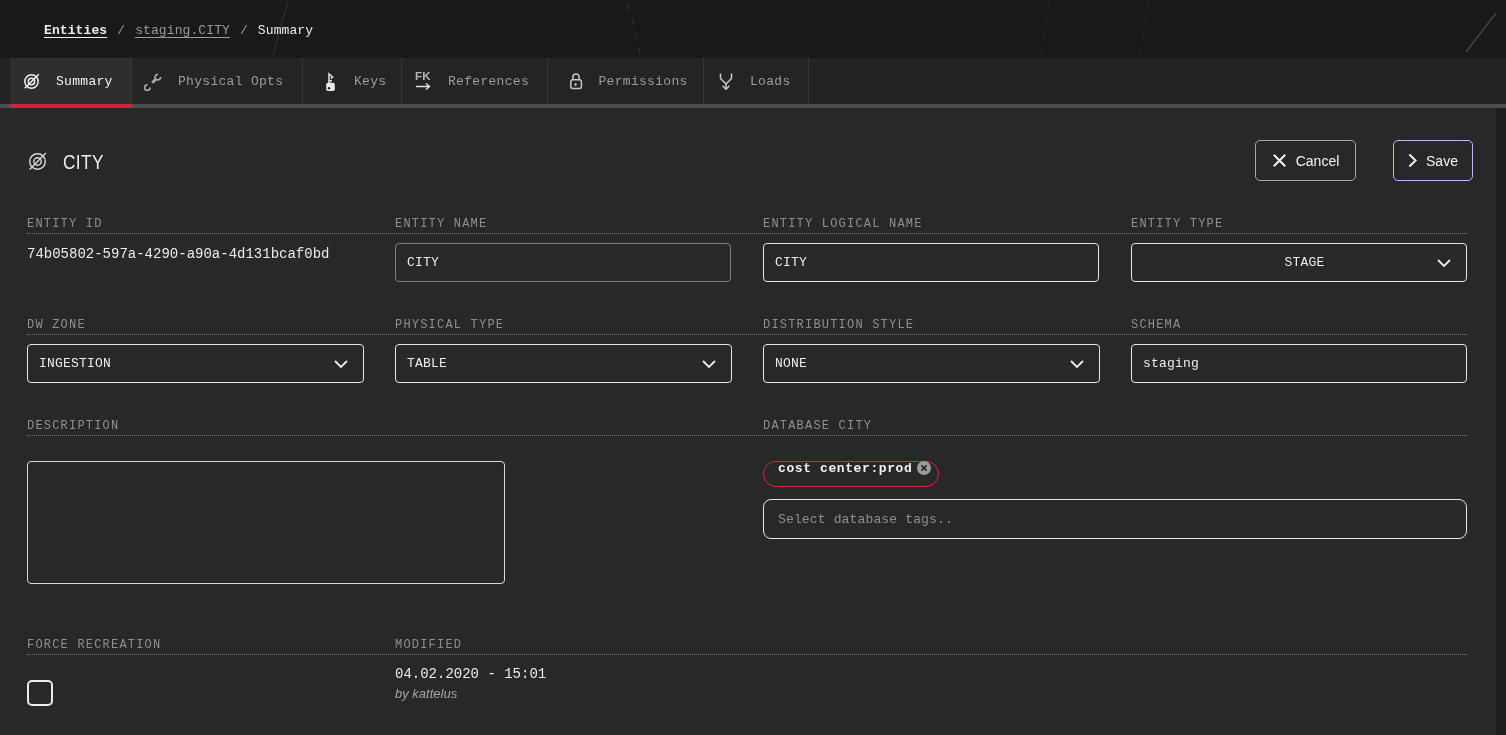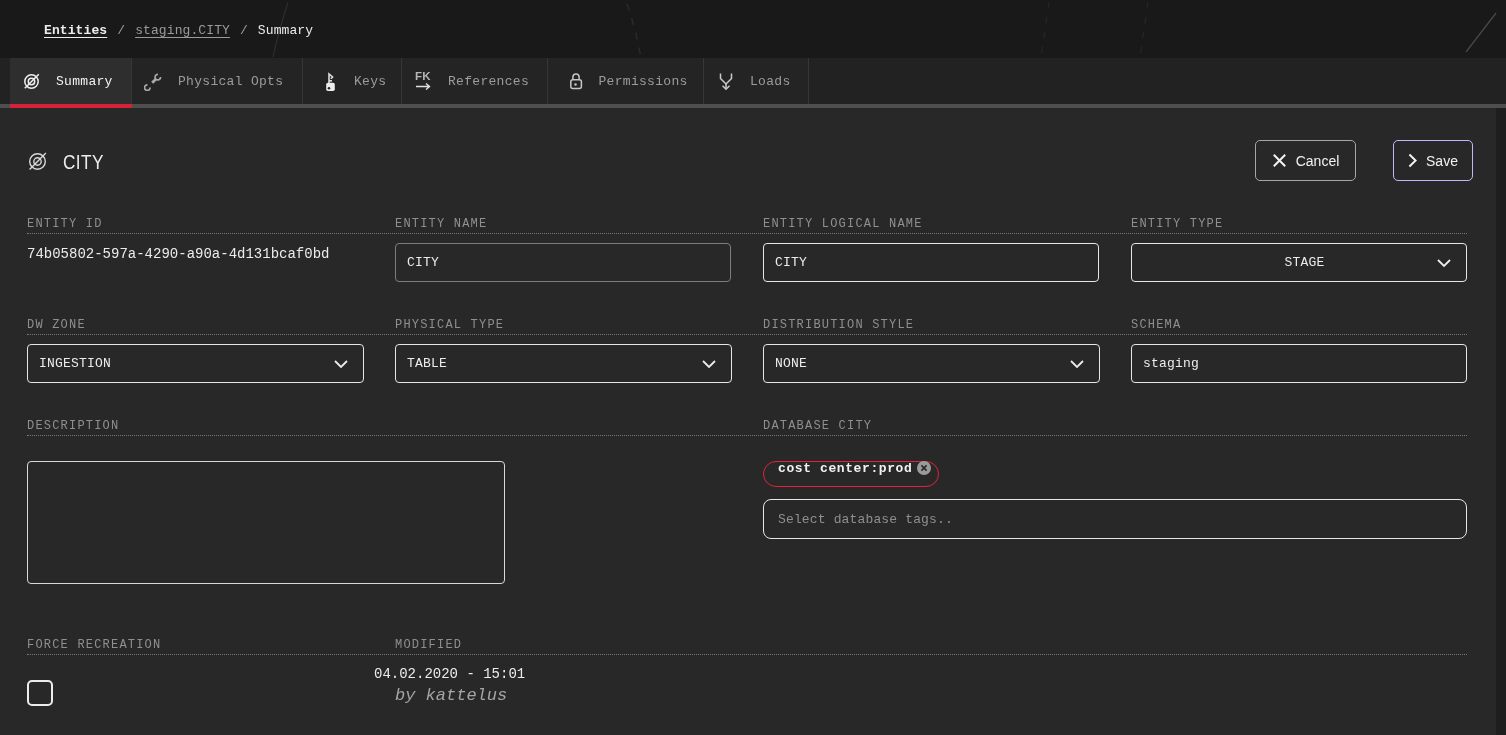--- a/index.html
+++ b/index.html
@@ -35,21 +35,21 @@
 .field .chev { position:absolute; right:14px; top:12px; }
 .plain { position:absolute; font-size:14px; letter-spacing:0; color:#ececec; white-space:nowrap; }
 
 .tarea { position:absolute; left:27px; top:461px; width:478px; height:123px; border:1px solid #d9d9d9; border-radius:4px; }
 .tagpill { position:absolute; left:763px; top:461px; height:26px; border:1px solid #e0233c; border-radius:13px; display:flex; align-items:center; padding:0 6px 12px 14px; }
 .tagpill .t { font-size:13px; font-weight:bold; letter-spacing:0.6px; color:#f2f2f2; }
 .tagsel { position:absolute; left:763px; top:499px; width:704px; height:40px; border:1px solid #e6e6e6; border-radius:8px; display:flex; align-items:center; }
 .tagsel .ph { margin-left:14px; font-size:13px; letter-spacing:0.15px; color:#8f8f8f; }
 
 .chk { position:absolute; left:27px; top:680px; width:26px; height:26px; border:2px solid #ececec; border-radius:5px; }
-.by { position:absolute; left:395px; top:686px; font-family:Liberation Mono, monospace; font-style:italic; font-size:17px; color:#a5a5a5;text-align:right; }
+.by { position:absolute; left:395px; top:686px; font-family:Liberation Sans, sans-serif; font-style:italic; font-size:13px; color:#a5a5a5;text-align:right; }
 </style>
 </head>
 <body>
 <div class="topbar">
   <svg width="1506" height="58" style="position:absolute;left:0;top:0;" fill="none">
     <path d="M627 4 Q636 30 641 58" stroke="#2e2e2e" stroke-width="1.2" stroke-dasharray="7 8"></path>
     <path d="M288 2 Q278 34 273 57" stroke="#2d2d2d" stroke-width="1.2"></path>
     <path d="M1049 2 Q1045 30 1041 58" stroke="#262626" stroke-width="1.2" stroke-dasharray="7 8"></path>
     <path d="M1148 2 Q1144 30 1140 58" stroke="#262626" stroke-width="1.2" stroke-dasharray="7 8"></path>
     <path d="M1496 13 L1466 52" stroke="#474747" stroke-width="1.3"></path>
@@ -199,14 +199,14 @@
 </div>
 <div class="tagsel">
     <span class="ph">Select database tags..</span>
   </div>
 
 <div class="lblrow" style="top:637px;">
   <span class="lbl c1">FORCE RECREATION</span>
   <span class="lbl c2">MODIFIED</span>
 </div>
 <div class="chk"></div>
-<div class="plain" style="left:374px; top:666px;">04.02.2020 - 15:01</div>
+<div class="plain" style="left:395px; top:666px;">04.02.2020 - 15:01</div>
 <div class="by">by kattelus</div>
 
 </body></html>

